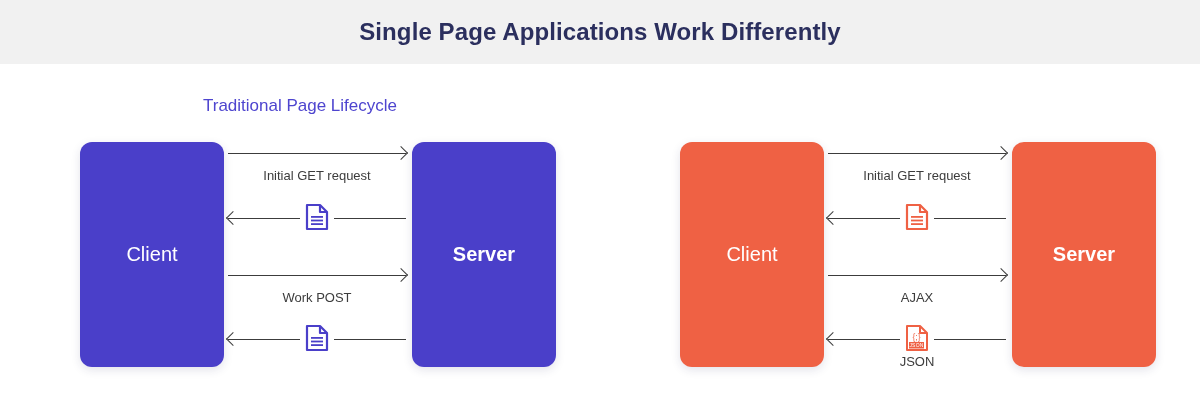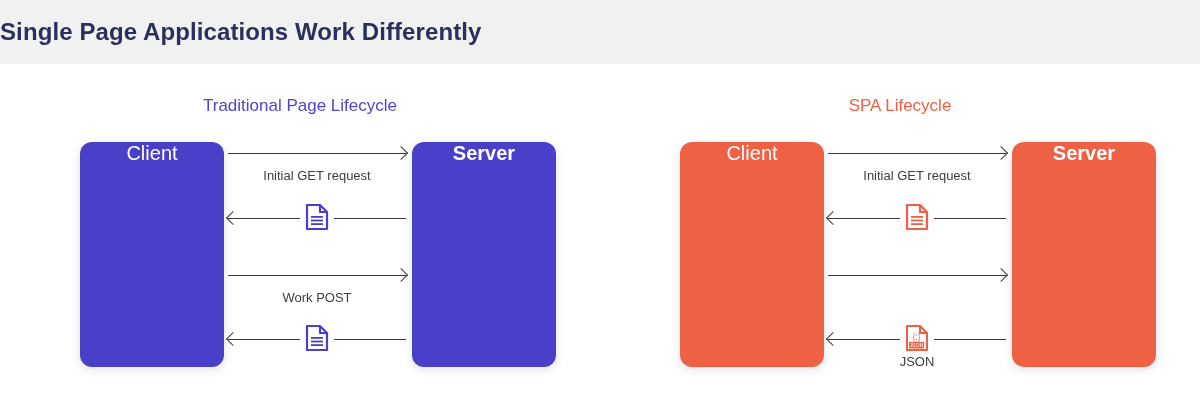--- a/index.html
+++ b/index.html
@@ -22,20 +22,21 @@
   
   .header-band {
     position: absolute;
     left: 0;
     top: 0;
     width: 1200px;
     height: 64px;
     background: #f1f1f1;
     display: flex;
     align-items: center;
+    justify-content: center;
   }
   .page-title {
     font-size: 24px;
     font-weight: bold;
     color: #2b2f5e;
     letter-spacing: 0.1px;
     white-space: nowrap;
   }
 
   
@@ -61,21 +62,21 @@
   .heading-spa         { color: #ef6144; }
 
   
   .node {
     position: absolute;
     top: 78px;
     width: 144px;
     height: 225px;
     border-radius: 12px;
     display: flex;
-    align-items: flex-start;
+    align-items: center;
     justify-content: center;
     color: #ffffff;
     font-size: 20px;
     box-shadow: 0 3px 10px rgba(40,40,90,0.13);
   }
   .node-client { left: 80px; }
   .node-server { left: 412px; font-weight: bold; }
   .node-purple { background: #4a3fc9; }
   .node-orange { background: #ef6144; }
 
@@ -232,21 +233,20 @@
           <rect x="6" y="16.6" width="12" height="1.8" fill="#4a3fc9"></rect>
           <rect x="6" y="20.2" width="12" height="1.8" fill="#4a3fc9"></rect>
         </svg>
       </div>
 
     </div>
   </div>
 
   <div class="panel panel-right">
 
-    <div class="panel-heading heading-spa">SPA Lifecycle</div>
 
     <div class="node node-client node-orange">
       <span>Client</span>
     </div>
 
     <div class="node node-server node-orange">
       <span>Server</span>
     </div>
 
     <div class="flows">
@@ -274,20 +274,21 @@
           <rect x="6" y="20.2" width="12" height="1.8" fill="#ef6144"></rect>
         </svg>
       </div>
 
       <div class="flow-row row-c">
         <div class="arrow to-right">
           <div class="line"></div>
           <div class="head"></div>
         </div>
       </div>
+      <div class="flow-label lbl-c">AJAX</div>
 
       <div class="flow-row row-d">
         <div class="arrow to-left">
           <div class="line"></div>
           <div class="head"></div>
         </div>
       </div>
       <div class="line-icon icon-on-d">
         <svg width="24" height="28" viewBox="0 0 24 28" aria-hidden="true">
           <path d="M2 2 h13 l7 7 v17 h-20 z" fill="none" stroke="#ef6144" stroke-width="2" stroke-linejoin="round"></path>

